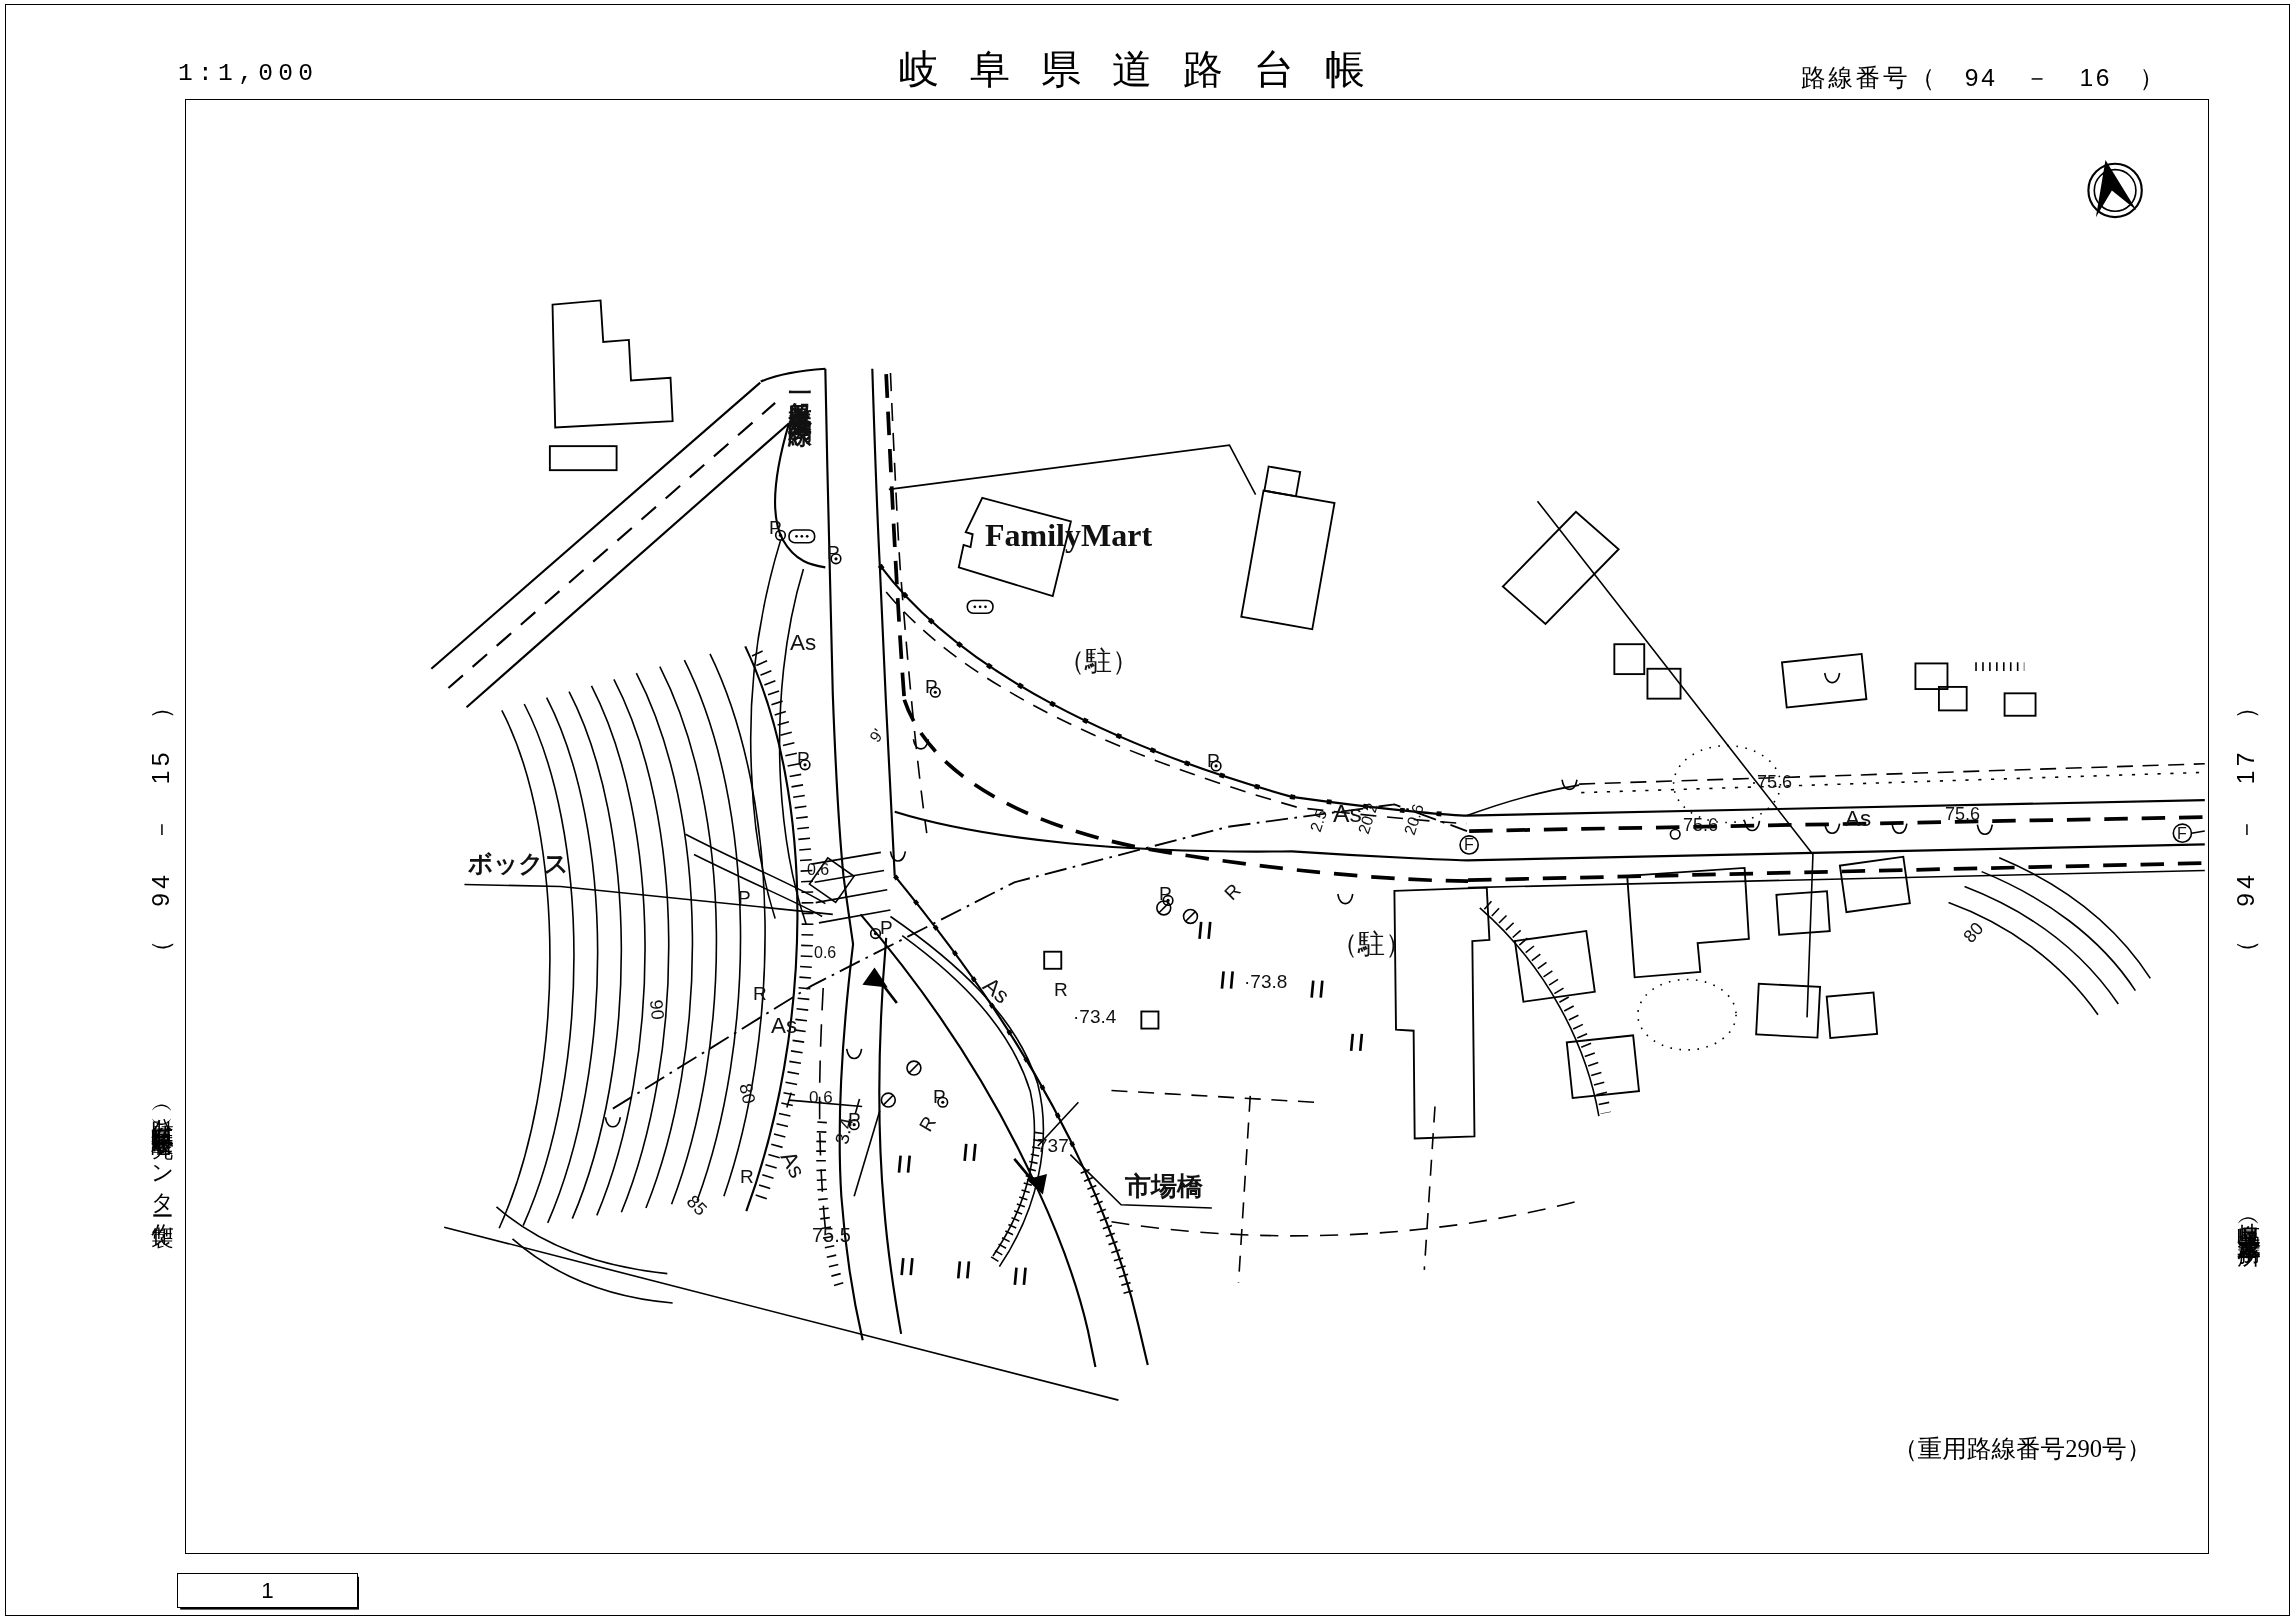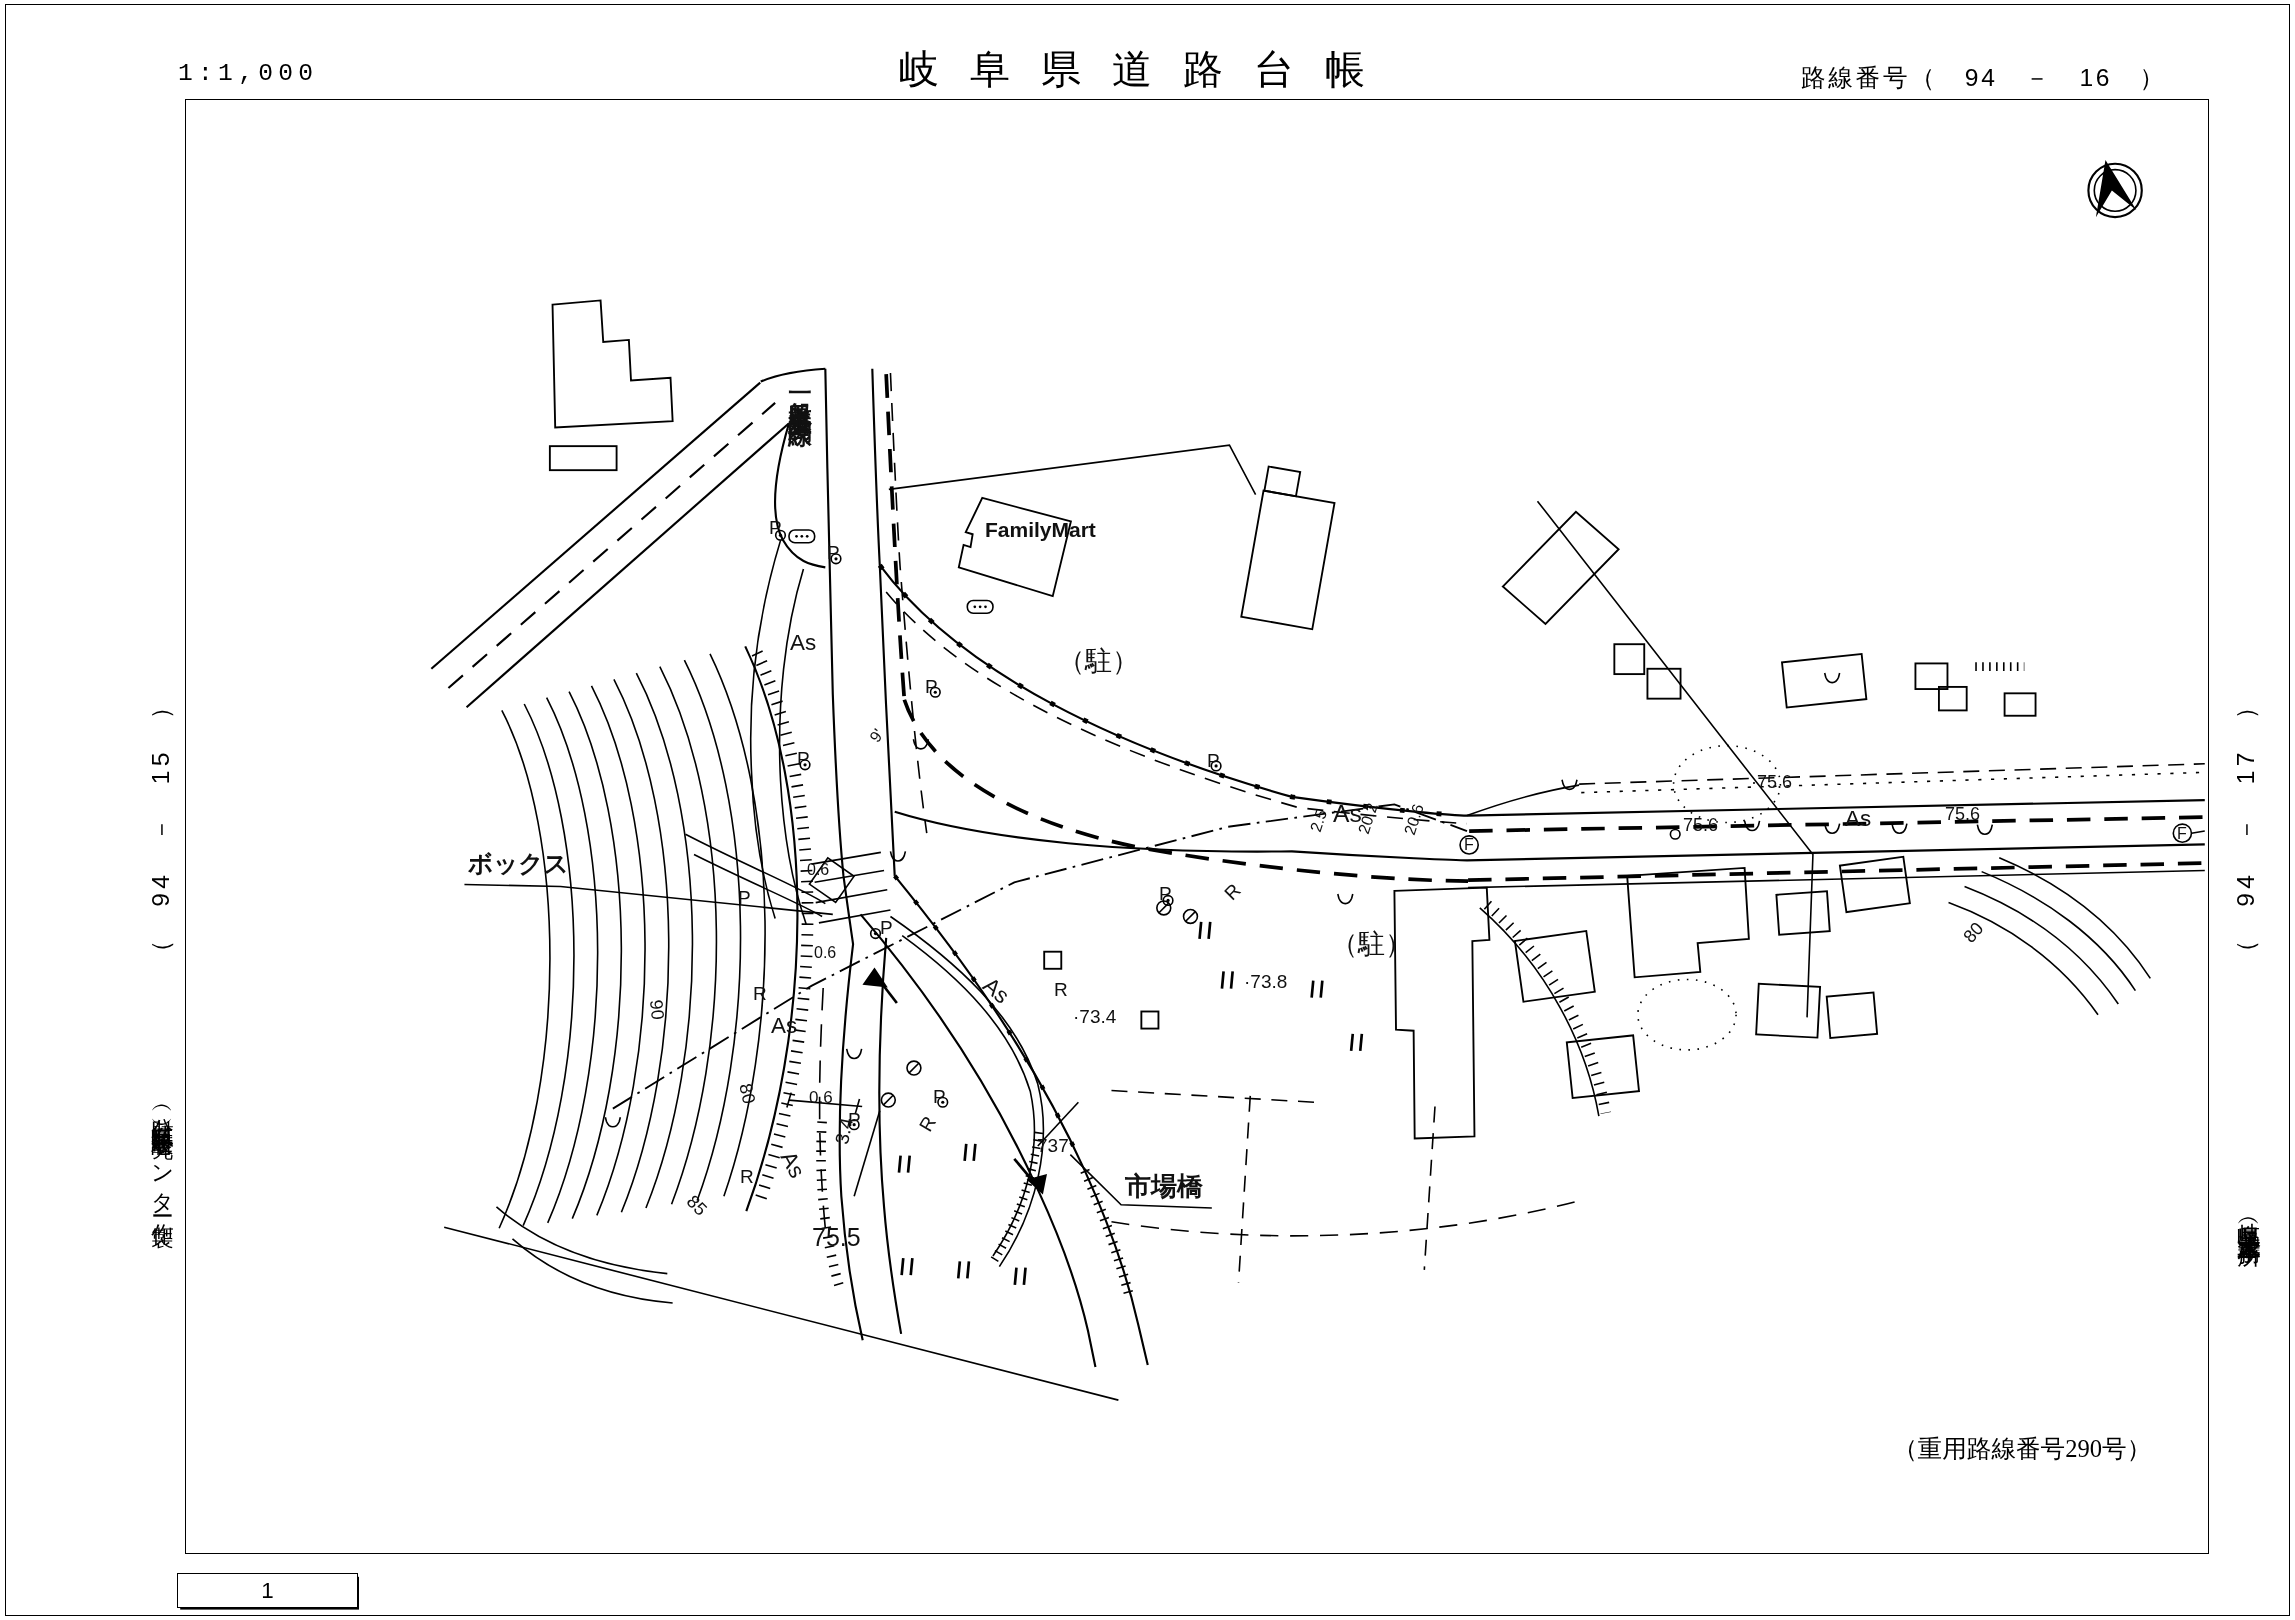--- a/index.html
+++ b/index.html
@@ -268,37 +268,37 @@
     <use href="#mh" x="2180" y="1700"></use>
         <use href="#mh" x="2230" y="1716"></use>
     <circle cx="3138" cy="1562" r="9" fill="none" stroke="#000" stroke-width="3"></circle>
     <circle cx="2752" cy="1582" r="17" fill="none" stroke="#000" stroke-width="3"></circle>
     <circle cx="4088" cy="1560" r="17" fill="none" stroke="#000" stroke-width="3"></circle>
     <line x1="4105" y1="1560" x2="4130" y2="1556" stroke="#000" stroke-width="3"></line>
   </g>
 </svg>
 
 <div id="map-labels">
-      <span class="mlabel b" style="left: 985px; top: 519px; font-size: 21px;">FamilyMart</span>
+      <span class="mlabel b" style="left: 985px; top: 519px; font-size: 32px; font-family: Liberation Serif, serif;">FamilyMart</span>
       <span class="mlabel serif" style="left: 1058px; top: 648px; font-size: 27px;">（駐）</span>
       <span class="mlabel serif" style="left: 1331px; top: 931px; font-size: 27px;">（駐）</span>
       <span class="mlabel b" style="left: 468px; top: 852px; font-size: 24.6px;">ボックス</span>
       <span class="mlabel b" style="left: 1125px; top: 1173px; font-size: 26px;">市場橋</span>
       <span class="mlabel" style="left: 790px; top: 632px; font-size: 22.4px;">As</span>
       <span class="mlabel" style="left: 771px; top: 1015px; font-size: 22.4px;">As</span>
       <span class="mlabel" style="left: 1333px; top: 802px; font-size: 24.6px;">As</span>
       <span class="mlabel" style="left: 1845px; top: 808px; font-size: 22.4px;">As</span>
       <span class="mlabel" style="left: 993px; top: 974px; font-size: 22.4px; transform: rotate(40deg);">As</span>
       <span class="mlabel" style="left: 796px; top: 1148px; font-size: 22.4px; transform: rotate(62deg);">As</span>
       <span class="mlabel" style="left: 1683px; top: 816px; font-size: 18px;">75.6</span>
       <span class="mlabel" style="left: 1945px; top: 805px; font-size: 18px;">75.6</span>
       <span class="mlabel" style="left: 1751px; top: 773px; font-size: 18px;">·75.6</span>
       <span class="mlabel" style="left: 1073px; top: 1007px; font-size: 19px;">·73.4</span>
       <span class="mlabel" style="left: 1244px; top: 972px; font-size: 19px;">·73.8</span>
-      <span class="mlabel" style="left: 812px; top: 1225px; font-size: 25px;">75.5</span>
+      <span class="mlabel" style="left: 812px; top: 1225px; font-size: 20px;">75.5</span>
       <span class="mlabel" style="left: 1037px; top: 1136px; font-size: 19px;">737</span>
       <span class="mlabel" style="left: 754px; top: 1082px; font-size: 18px; transform: rotate(78deg);">80</span>
       <span class="mlabel" style="left: 696px; top: 1192px; font-size: 18px; transform: rotate(45deg);">85</span>
       <span class="mlabel" style="left: 665px; top: 999px; font-size: 18px; transform: rotate(85deg);">90</span>
       <span class="mlabel" style="left: 1960px; top: 934px; font-size: 18px; transform: rotate(-48deg);">80</span>
       <span class="mlabel" style="left: 807px; top: 862px; font-size: 16px;">0.6</span>
       <span class="mlabel" style="left: 814px; top: 945px; font-size: 16px;">0.6</span>
       <span class="mlabel" style="left: 809px; top: 1089px; font-size: 17px;">0.6</span>
       <span class="mlabel" style="left: 832px; top: 1142px; font-size: 19px; transform: rotate(-78deg);">3.4</span>
       <span class="mlabel" style="left: 1308px; top: 829px; font-size: 16px; transform: rotate(-72deg);">2.5</span>

